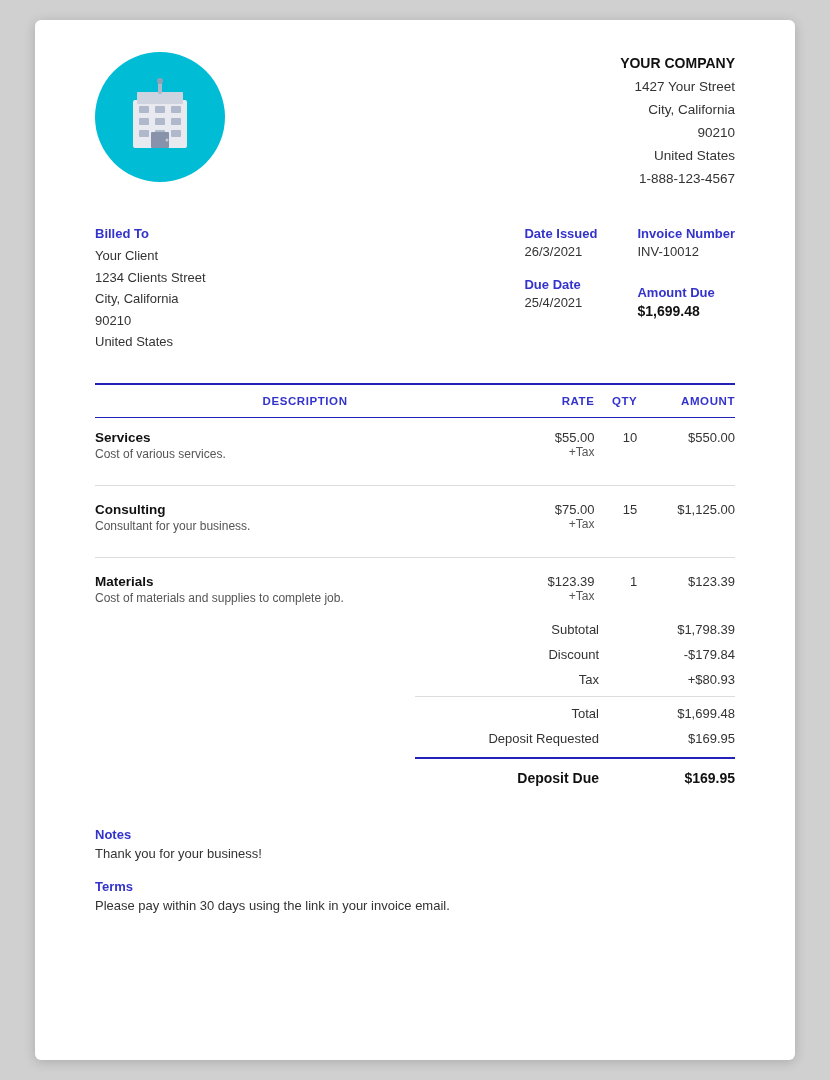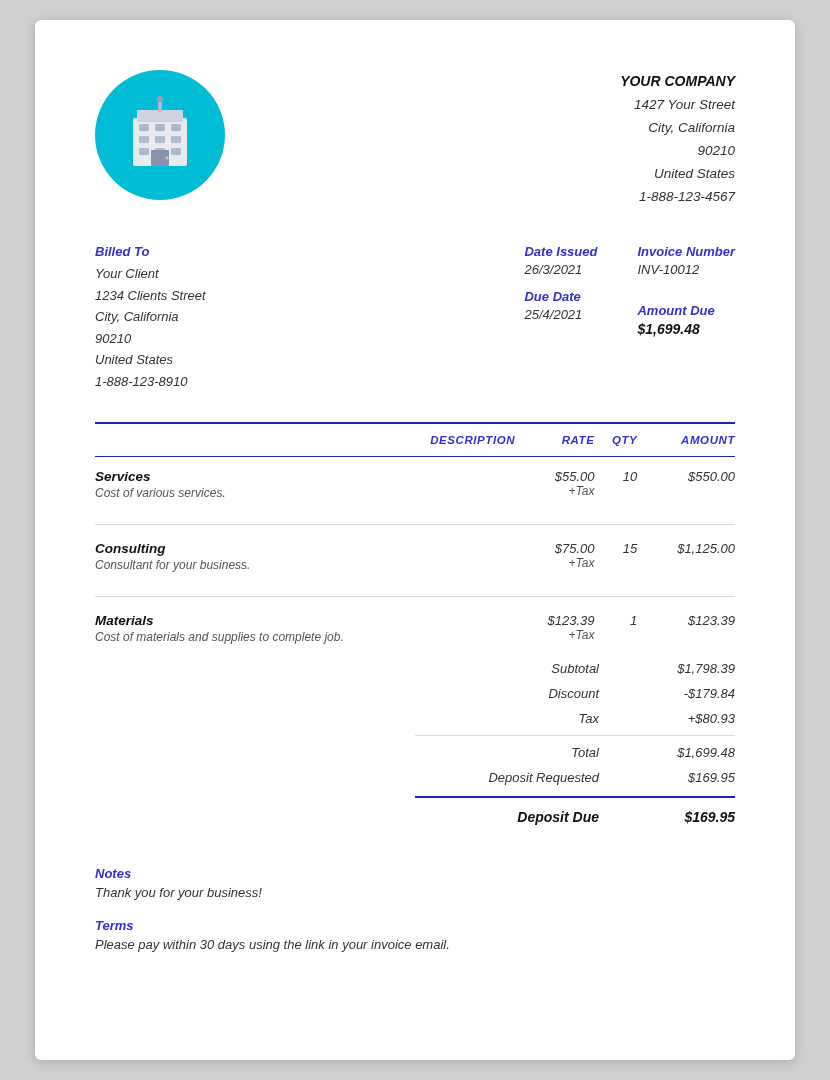--- a/index.html
+++ b/index.html
@@ -9,25 +9,24 @@
       justify-content: center;
       align-items: flex-start;
       min-height: 1080px;
       font-family: Arial, sans-serif;
     }
     .page {
       background: #fff;
       width: 760px;
       min-height: 1040px;
       margin: 20px auto;
-      padding: 50px 60px;
+      padding: 32px 60px;
       border-radius: 6px;
       box-shadow: 0 2px 12px rgba(0,0,0,0.18);
       position: relative;
-      font-style: italic;
     }
     
     .header {
       display: flex;
       justify-content: space-between;
       align-items: flex-start;
       margin-bottom: 36px;
     }
     .logo-circle {
       width: 130px;
@@ -97,21 +96,21 @@
     }
     .invoice-table thead tr th {
       color: #3333cc;
       font-size: 11.5px;
       font-weight: bold;
       letter-spacing: 0.05em;
       padding: 10px 0 10px 0;
       border-bottom: 1.5px solid #2222bb;
       text-transform: uppercase;
     }
-    .invoice-table thead tr th:first-child { text-align: right; }
+    .invoice-table thead tr th:first-child { text-align: center; }
     .invoice-table thead tr th:not(:first-child) { text-align: right; }
     .invoice-table tbody tr td {
       font-size: 13px;
       color: #333;
       vertical-align: top;
       padding: 12px 0 4px 0;
     }
     .invoice-table tbody tr td:first-child { text-align: left; }
     .invoice-table tbody tr td:not(:first-child) { text-align: right; }
     .item-name { font-weight: bold; font-size: 13.5px; color: #111; }
@@ -223,25 +222,24 @@
 
   <div class="billing-section">
     <div class="billed-to">
       <div class="label">Billed To</div>
       <div class="info">
         <div>Your Client</div>
         <div>1234 Clients Street</div>
         <div>City, California</div>
         <div>90210</div>
         <div>United States</div>
-        <div>1-888-123-8910</div>
       </div>
     </div>
     <div class="invoice-meta">
-      <div style="display:flex; flex-direction:column; gap:12px;">
+      <div style="display:flex; flex-direction:column; gap:18px;">
         <div class="meta-group">
           <span class="label">Date Issued</span>
           <span class="value">26/3/2021</span>
         </div>
         <div class="meta-group">
           <span class="label">Due Date</span>
           <span class="value">25/4/2021</span>
         </div>
       </div>
       <div style="display:flex; flex-direction:column; gap:26px;">

